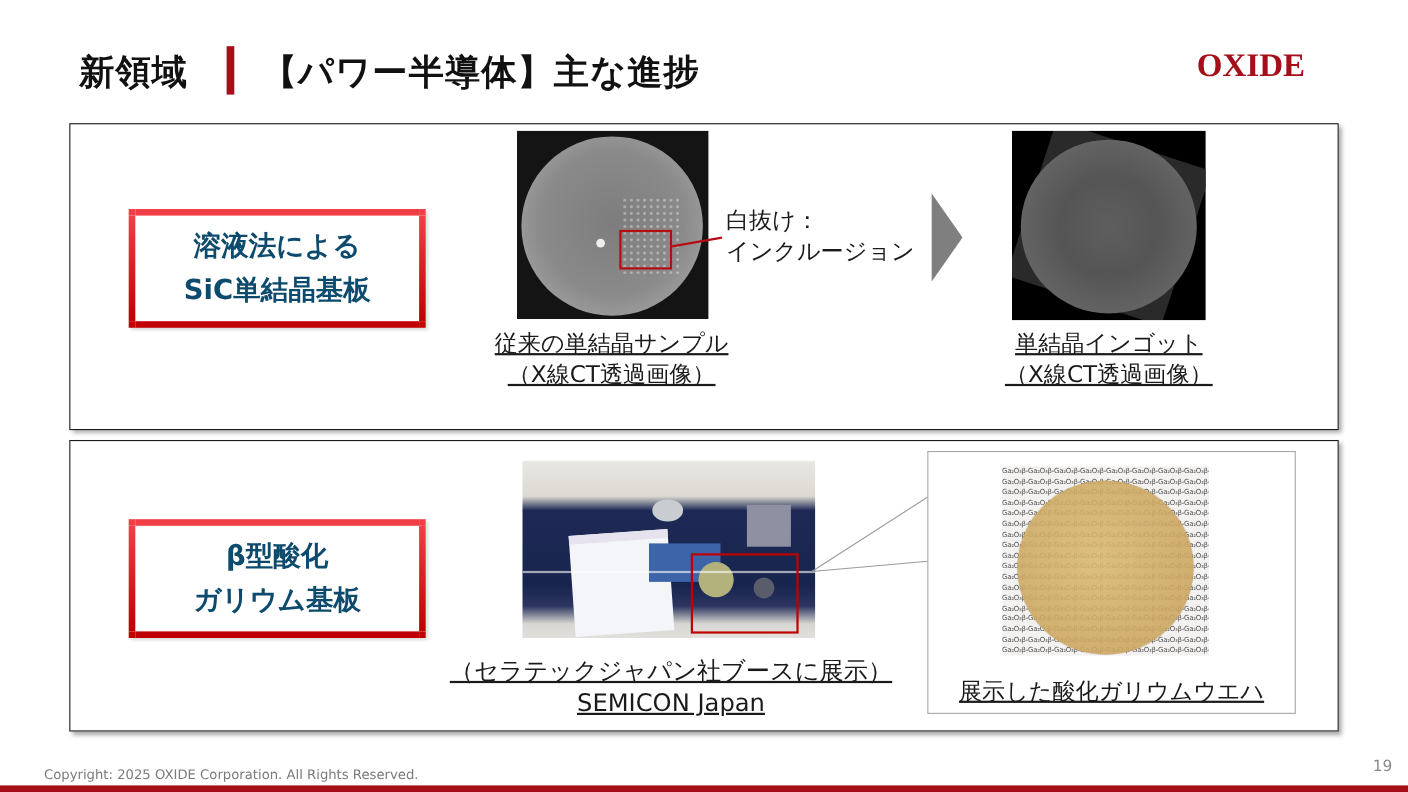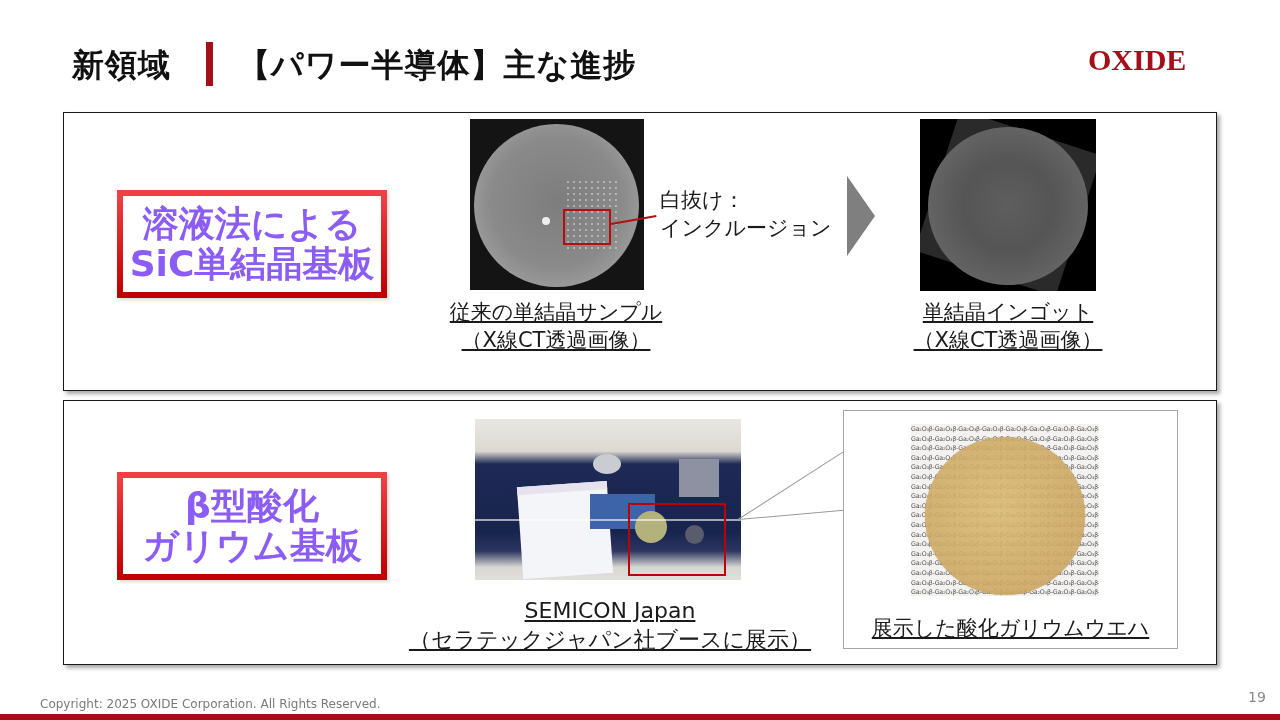--- a/index.html
+++ b/index.html
@@ -18,21 +18,21 @@
   .panel-top { left:63px; top:112px; width:1154px; height:279px; }
   .panel-bottom { left:63px; top:400px; width:1154px; height:265px; }
 
   
   .label-box {
     border:6px solid #c00000;
     border-image: linear-gradient(to bottom, #f04046, #c00000) 1;
     background:#fff;
     box-shadow:2px 2px 3px rgba(0,0,0,0.15);
     display:flex; flex-direction:column; align-items:center; justify-content:center;
-    font-size:36px; font-weight:bold; line-height:40px; color:#8b5cf6; text-align:center;
+    font-size:25px; font-weight:bold; line-height:40px; color:#0c4a6e; text-align:center;
   }
   .label-sic { left:117px; top:190px; width:270px; height:108px; }
   .label-ga { left:117px; top:472px; width:270px; height:108px; }
 
   
   .ct-old { left:470px; top:119px; width:174px; height:171px; background:#141414; overflow:hidden; }
   .ct-old .disc { position:absolute; left:4px; top:5px; width:165px; height:163px; border-radius:50%;
     background:radial-gradient(circle at 50% 48%, #7d7d7d 0%, #8a8a8a 55%, #a0a0a0 80%, #e0e0e0 94%, #cfcfcf 100%); }
   .ct-old .dots { position:absolute; left:95px; top:60px; width:55px; height:70px;
     background-image:radial-gradient(circle, rgba(255,255,255,0.55) 1px, transparent 1.5px);
@@ -138,22 +138,22 @@
     </div>
   <div class="screen"></div>
   <div class="dish"></div>
   <div class="block"></div>
   <div class="wafer1"></div>
   <div class="wafer2"></div>
   <div class="glass"></div>
   <div class="hl"></div>
 </div>
 <div class="abs caption cap-semicon">
+  <div>（セラテックジャパン社ブースに展示）</div>
   <div>SEMICON Japan</div>
-  <div>（セラテックジャパン社ブースに展示）</div>
 </div>
 
 <div class="abs callout-l1"></div>
 <div class="abs callout-l2"></div>
 <div class="abs callout-box"></div>
 <div class="abs wafer-img">
   <div class="pattern">
     <div>Ga₂O₃β-Ga₂O₃β-Ga₂O₃β-Ga₂O₃β-Ga₂O₃β-Ga₂O₃β-Ga₂O₃β-Ga₂O₃β-</div>
       <div>Ga₂O₃β-Ga₂O₃β-Ga₂O₃β-Ga₂O₃β-Ga₂O₃β-Ga₂O₃β-Ga₂O₃β-Ga₂O₃β-</div>
     <div>Ga₂O₃β-Ga₂O₃β-Ga₂O₃β-Ga₂O₃β-Ga₂O₃β-Ga₂O₃β-Ga₂O₃β-Ga₂O₃β-</div>

